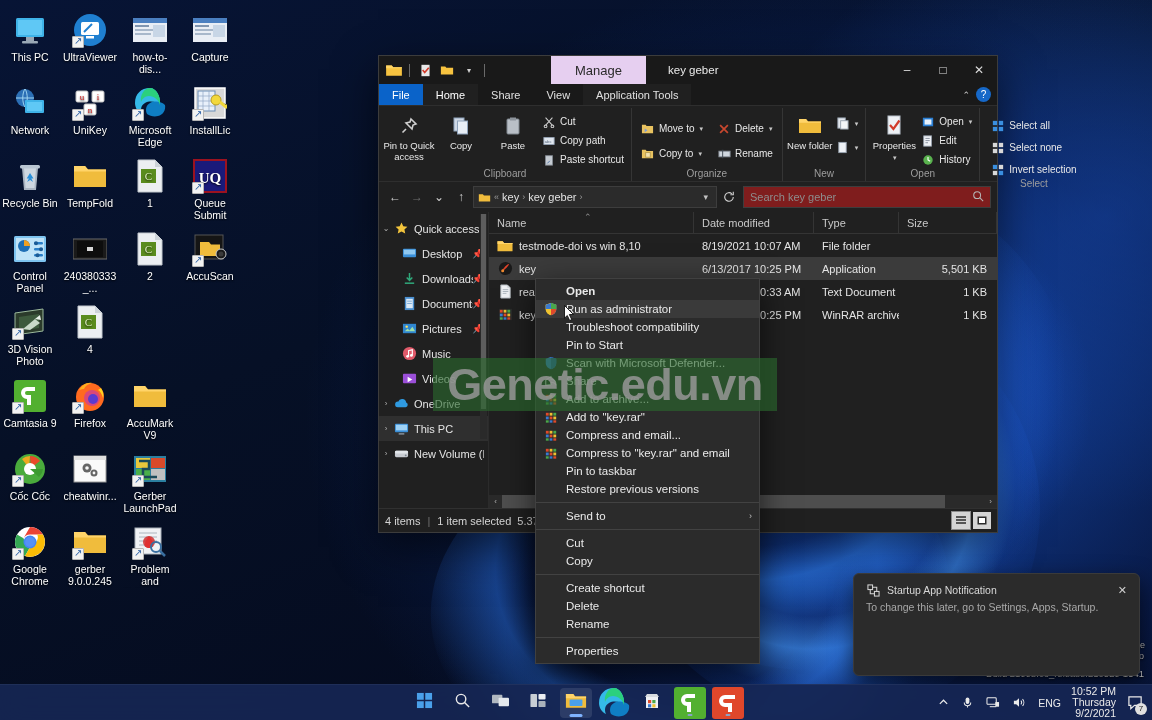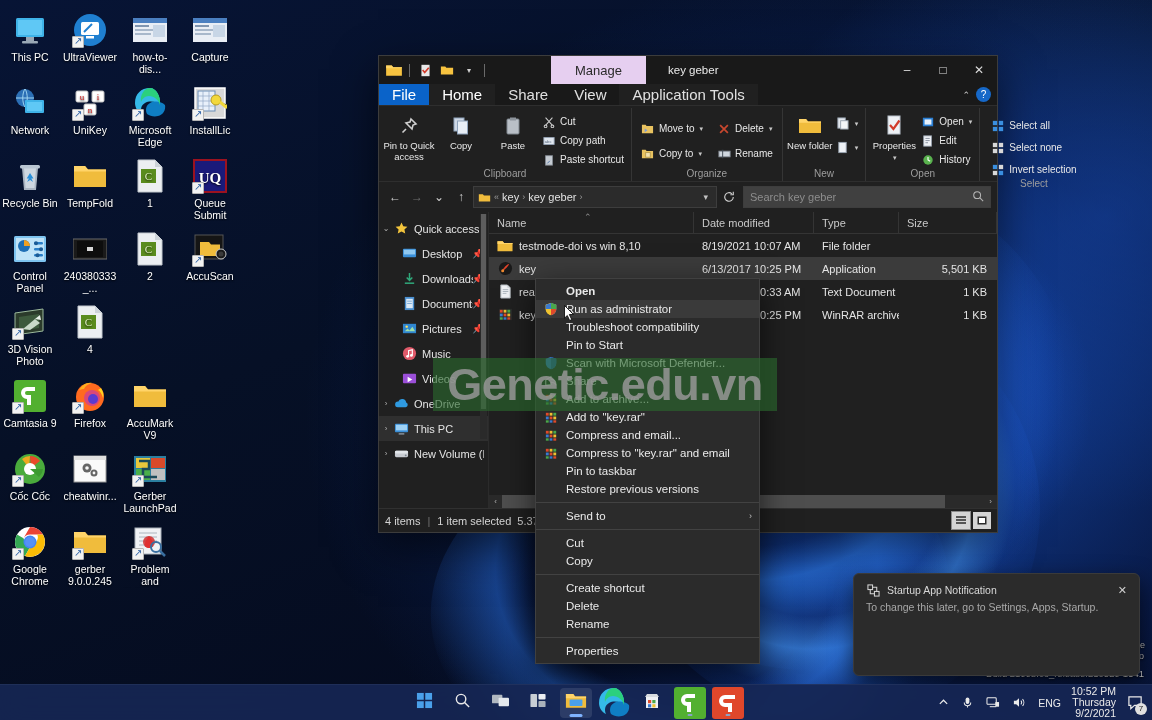--- a/index.html
+++ b/index.html
@@ -131,21 +131,21 @@
 
   
   #ribbon-tabs {
     height: 22px; display: flex; align-items: stretch;
     background: #191919; position: relative;
     flex: none;
     border-bottom: 1px solid #2e2e2e;
   }
   .rtab {
     padding: 0 13px; display: flex; align-items: center;
-    font-size: 15px; color: #e0e0e0;
+    font-size: 11px; color: #e0e0e0;
   }
   .rtab.file { background: #0a63c9; color: #fff; }
   .rtab.active { background: #202020; color: #fff; }
   .rtab.apptools { background: #202020; }
   #ribbon-right { margin-left: auto; display: flex; align-items: center; gap: 6px; padding-right: 6px; }
   #help-btn {
     width: 15px; height: 15px; border-radius: 50%;
     background: #1668c8; color: #fff; font-size: 10px;
     display: flex; align-items: center; justify-content: center;
   }
@@ -193,21 +193,21 @@
   #crumbbar {
     flex: 1; height: 22px; background: #2b2b2b; border: 1px solid #3d3d3d;
     display: flex; align-items: center; padding: 0 4px; gap: 3px; font-size: 11px;
     max-width: 290px;
   }
   .crumb { color: #e2e2e2; }
   .crumb-sep { color: #9a9a9a; font-size: 9px; }
   #crumb-caret { margin-left: auto; color: #c2c2c2; font-size: 9px; padding: 0 4px; }
   #refresh { width: 20px; height: 22px; display: flex; align-items: center; justify-content: center; color: #cfcfcf; font-size: 11px; }
   #searchbox {
-    flex: 1; height: 22px; background: #404040; border: 1px solid #3d3d3d;
+    flex: 1; height: 22px; background: #7f1d1d; border: 1px solid #3d3d3d;
     display: flex; align-items: center; padding: 0 6px; font-size: 11px; color: #8d8d8d;
     margin-left: 2px;
   }
   #search-icon-wrap { margin-left: auto; color: #b4b4b4; }
 
   
   #content { display: flex; flex: 1; min-height: 0; background: #202020; }
 
   
   #navpane {

